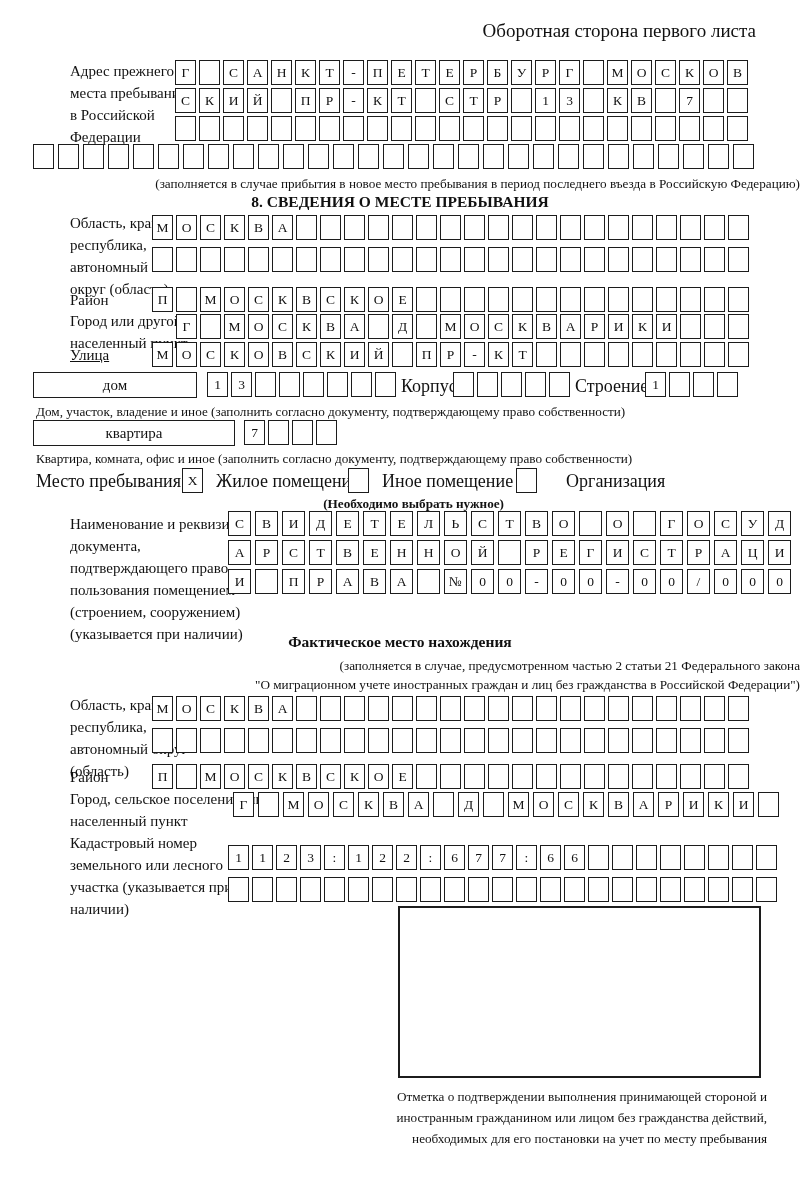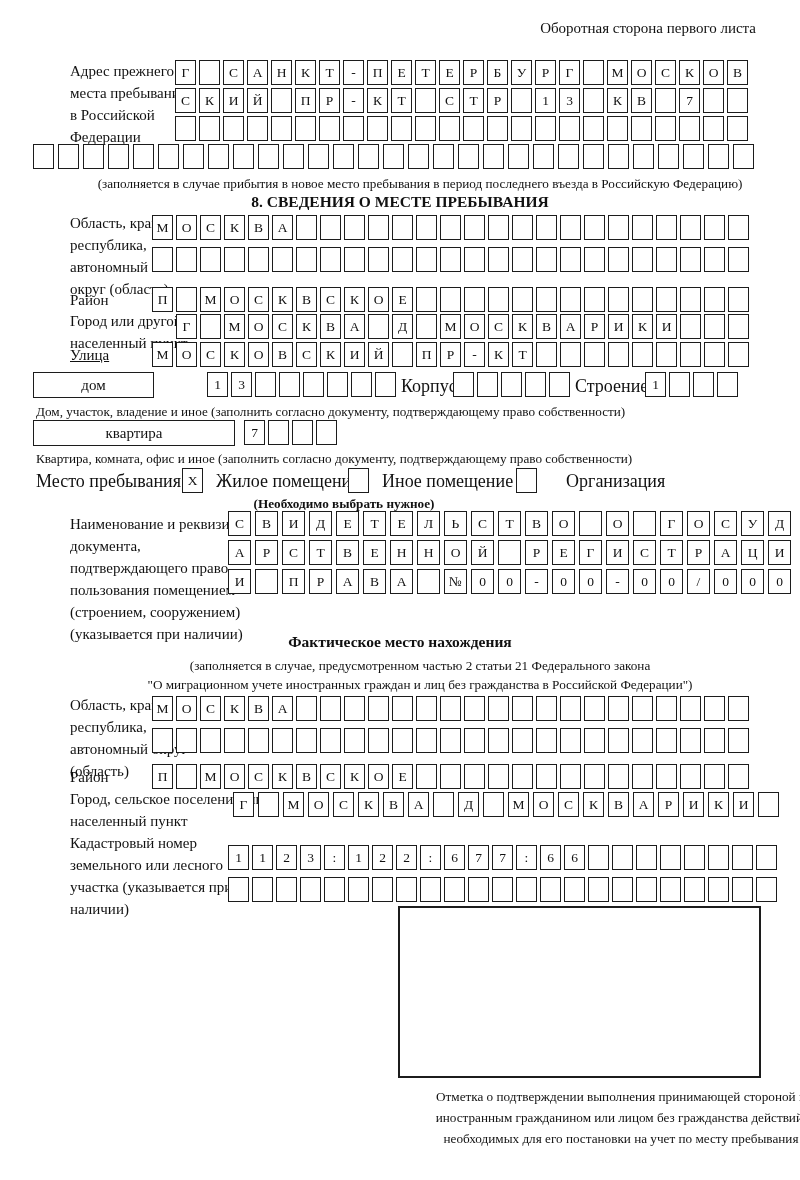--- a/index.html
+++ b/index.html
@@ -3,21 +3,21 @@
 <meta charset="utf-8">
 <style>
   html,body{margin:0;padding:0;background:#fff;}
   .page{
     position:relative;width:800px;height:1180px;background:#ffffff;
     font-family:"Liberation Serif","DejaVu Serif",serif;color:#111;overflow:hidden;
   }
   .abs{position:absolute;}
   .lbl{position:absolute;font-size:15px;line-height:1.47;}
   .cap{position:absolute;font-size:13.2px;line-height:1.5;}
-  .center{text-align:center;padding-left:40px;}
+  .center{text-align:right;}
   .title{position:absolute;left:0;right:0;text-align:center;font-weight:bold;font-size:15.5px;}
   .boxrow{position:absolute;display:flex;white-space:nowrap;}
   .cell{
     box-sizing:border-box;flex:none;width:21px;height:25px;margin-right:3px;
     border:1.5px solid #1c1c1c;display:inline-flex;align-items:center;justify-content:center;
     font-size:13.5px;background:#fff;
   }
   .p25 .cell{width:21px;margin-right:4px;}
   .p27 .cell{width:23px;margin-right:4px;}
   .widebox{
@@ -25,21 +25,21 @@
     display:flex;align-items:center;justify-content:center;font-size:15px;background:#fff;
   }
   .inlbl{position:absolute;font-size:18px;}
   .stampbox{position:absolute;box-sizing:border-box;border:2px solid #1c1c1c;background:#fff;}
 </style>
 </head>
 <body>
 
 <div class="page">
 
-  <div class="abs" style="top:20px;right:44px;font-size:15px;">Оборотная сторона первого листа</div>
+  <div class="abs" style="top:20px;right:44px;font-size:19px;">Оборотная сторона первого листа</div>
 
   <div class="lbl" style="left:70px;top:60px;width:118px;">Адрес прежнего места пребывания в Российской Федерации</div>
   <div class="boxrow" style="left:175px;top:60px;">
       <span class="cell">Г</span>
       <span class="cell"></span>
       <span class="cell">С</span>
       <span class="cell">А</span>
       <span class="cell">Н</span>
       <span class="cell">К</span>
       <span class="cell">Т</span>
@@ -283,21 +283,21 @@
       <span class="cell"></span>
       <span class="cell"></span>
       <span class="cell"></span>
       <span class="cell"></span>
       <span class="cell"></span>
       <span class="cell"></span>
       <span class="cell"></span>
       <span class="cell"></span>
     </div>
 
-  <div class="widebox" style="left:33px;top:372px;width:121px;">дом</div>
+  <div class="widebox" style="left:33px;top:372px;width:164px;">дом</div>
   <div class="boxrow" style="left:207px;top:372px;">
       <span class="cell">1</span>
       <span class="cell">3</span>
       <span class="cell"></span>
       <span class="cell"></span>
       <span class="cell"></span>
       <span class="cell"></span>
       <span class="cell"></span>
       <span class="cell"></span>
     </div>

